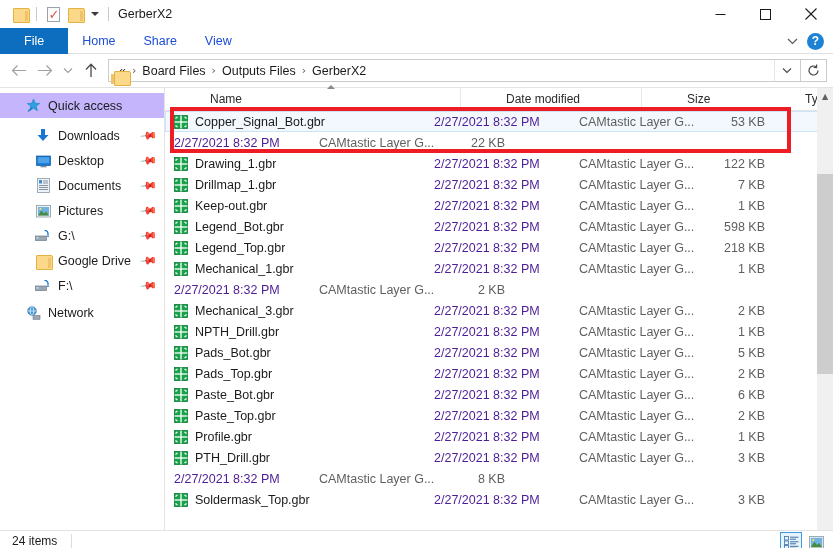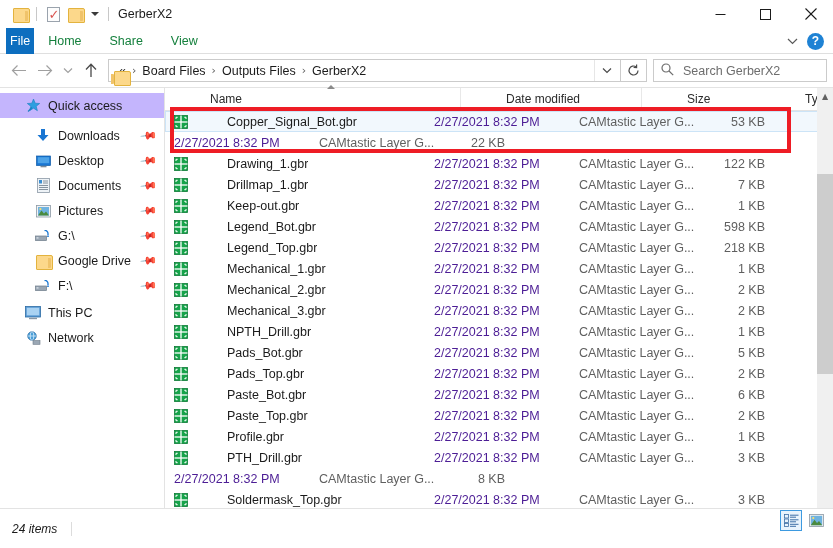--- a/index.html
+++ b/index.html
@@ -86,25 +86,25 @@
   
   .ribbon {
     height: 26px; flex: 0 0 auto;
     display: flex; align-items: stretch;
     background: #ffffff;
     border-bottom: 1px solid #dfdfdf;
     position: relative;
   }
   .tab {
     display: flex; align-items: center; justify-content: center;
-    font-size: 12.5px; color: #15803d;
+    font-size: 12.5px; color: #1d4ed8;
     padding: 0 14px; height: 26px;
   }
   .tab.file {
-    background: #0d6ebf; color: #ffffff; padding: 0 4px; margin-left: 6px;
+    background: #0d6ebf; color: #ffffff; padding: 0 24px;
   }
   .ribbon-right {
     position: absolute; right: 4px; top: 0; height: 26px;
     display: flex; align-items: center; gap: 5px;
   }
   .chev-btn {
     width: 20px; height: 22px; display:flex; align-items:center; justify-content:center;
   }
   .help-btn {
     width: 17px; height: 17px; border-radius: 50%;
@@ -247,21 +247,21 @@
     font-size: 12.5px; color: #1b1b1b;
   }
   .row.selected {
     background: #f2f8fd;
     outline: 1px solid #cce4f7;
     outline-offset: -1px;
   }
   .cell-name {
     width: 260px; flex: 0 0 260px;
     display: flex; align-items: flex-start;
-    padding-left: 9px; overflow: hidden; white-space: nowrap; gap: 32px;
+    padding-left: 9px; overflow: hidden; white-space: nowrap;
   }
   .cell-date {
     width: 145px; flex: 0 0 145px; padding-left: 9px;
     color: #4c1d95; white-space: nowrap; overflow: hidden;
   }
   .cell-type {
     width: 125px; flex: 0 0 125px; padding-left: 9px;
     color: #5f5f5f; white-space: nowrap; overflow: hidden;
   }
   .cell-size {
@@ -292,27 +292,26 @@
   
   .annot {
     position: absolute;
     border: 4px solid #ee1c25;
     pointer-events: none;
     z-index: 20;
   }
 
   
   .statusbar {
-    height: 40px; flex: 0 0 auto;
+    height: 18px; flex: 0 0 auto;
     border-top: 1px solid #e3e3e3;
     background: #ffffff;
-    display: flex; align-items: center;
+    display: flex; align-items: flex-end;
     padding-left: 12px;
     position: relative;
-    font-style: italic;
   }
   .status-txt { font-size: 12px; color: #1b1b1b; }
   .status-sep {
     width: 1px; height: 14px; background: #dcdcdc; margin-left: 14px;
   }
   .view-btns {
     position: absolute; right: 6px; top: 1px;
     display: flex; gap: 3px; align-items: center;
   }
   .view-btn {
@@ -423,29 +422,20 @@
       </span>
     </div>
 
     <div class="refresh-btn">
       <svg width="13" height="13" viewBox="0 0 13 13">
         <path d="M11 6.5 A4.5 4.5 0 1 1 9.2 2.9" fill="none" stroke="#4a4a4a" stroke-width="1.2"></path>
         <path d="M9.6 0.6 L9.6 3.6 L6.6 3.4" fill="none" stroke="#4a4a4a" stroke-width="1.2"></path>
       </svg>
     </div>
 
-    <div class="searchbox">
-      <span>
-        <svg width="13" height="13" viewBox="0 0 13 13">
-            <circle cx="5" cy="5" r="4" fill="none" stroke="#6d6d6d" stroke-width="1.2"></circle>
-            <line x1="8" y1="8" x2="12.2" y2="12.2" stroke="#6d6d6d" stroke-width="1.2"></line>
-          </svg>
-      </span>
-      <span class="search-ph">Search GerberX2</span>
-    </div>
   </div>
 
   <div class="body">
 
     <div class="sidebar">
       <div class="nav-item lvl0 sel">
         <span class="ni-ico">
           <svg width="15" height="15" viewBox="0 0 15 15">
             <path d="M7.5 1 L9.2 5.2 L13.7 5.5 L10.2 8.3 L11.4 12.7 L7.5 10.2 L3.6 12.7 L4.8 8.3 L1.3 5.5 L5.8 5.2 Z" fill="#2e9fe0" stroke="#1a7fc1" stroke-width="0.6"></path>
             <path d="M2 13.5 L6 9.5" stroke="#1a7fc1" stroke-width="1.1" fill="none"></path>
@@ -534,30 +524,20 @@
             <path d="M9.5 0.5 A3 3 0 0 1 13 3.5 L13 5" fill="none" stroke="#1976d2" stroke-width="1.3"></path>
             <circle cx="13" cy="6.2" r="0.9" fill="#1976d2"></circle>
           </svg>
         </span>
         <span class="ni-lbl">F:\</span>
         <span class="pin">📌</span>
       </div>
 
       <div class="nav-gap"></div>
 
-      <div class="nav-item lvl0">
-        <span class="ni-ico">
-          <svg width="16" height="14" viewBox="0 0 16 14">
-            <rect x="0.5" y="0.5" width="15" height="10.5" fill="#5b9bd5" stroke="#2c6ca3" stroke-width="0.8"></rect>
-            <rect x="1.8" y="1.8" width="12.4" height="7.5" fill="#a9d2f2"></rect>
-            <rect x="4" y="11.8" width="8" height="1.4" fill="#8a98a5"></rect>
-          </svg>
-        </span>
-        <span class="ni-lbl">This PC</span>
-      </div>
 
       <div class="nav-item lvl0">
         <span class="ni-ico">
           <svg width="16" height="14" viewBox="0 0 16 14">
             <circle cx="7" cy="5" r="4.3" fill="#4a9fd8" stroke="#2c6ca3" stroke-width="0.7"></circle>
             <ellipse cx="7" cy="5" rx="1.8" ry="4.3" fill="none" stroke="#e8f4fd" stroke-width="0.7"></ellipse>
             <line x1="2.7" y1="5" x2="11.3" y2="5" stroke="#e8f4fd" stroke-width="0.7"></line>
             <rect x="8" y="9.5" width="7" height="3.8" fill="#9aa7b4" stroke="#6b7a88" stroke-width="0.6"></rect>
           </svg>
         </span>
@@ -702,32 +682,20 @@
                   <path d="M2 11.7 L2 10 M2 11.7 L3.7 11.7" stroke="#ffffff" stroke-width="1" fill="none"></path>
                   <path d="M12 11.7 L12 10 M12 11.7 L10.3 11.7" stroke="#ffffff" stroke-width="1" fill="none"></path>
                 </svg></span>
               <span class="fname">Mechanical_1.gbr</span>
             </div>
             <div class="cell-date">2/27/2021 8:32 PM</div>
             <div class="cell-type">CAMtastic Layer G...</div>
             <div class="cell-size">1 KB</div>
           </div>
           <div class="row">
-            <div class="cell-name">
-              <span class="gbr-ico"><svg width="14" height="14" viewBox="0 0 14 14">
-                  <rect x="0.5" y="0.5" width="13" height="13" fill="#16a34a" stroke="#0d7a36" stroke-width="0.8"></rect>
-                  <line x1="7" y1="0.5" x2="7" y2="13.5" stroke="#ffffff" stroke-width="1.3"></line>
-                  <line x1="0.5" y1="7" x2="13.5" y2="7" stroke="#ffffff" stroke-width="1.3"></line>
-                  <path d="M2 2.3 L2 4 M2 2.3 L3.7 2.3" stroke="#ffffff" stroke-width="1" fill="none"></path>
-                  <path d="M12 2.3 L12 4 M12 2.3 L10.3 2.3" stroke="#ffffff" stroke-width="1" fill="none"></path>
-                  <path d="M2 11.7 L2 10 M2 11.7 L3.7 11.7" stroke="#ffffff" stroke-width="1" fill="none"></path>
-                  <path d="M12 11.7 L12 10 M12 11.7 L10.3 11.7" stroke="#ffffff" stroke-width="1" fill="none"></path>
-                </svg></span>
-              <span class="fname">Mechanical_2.gbr</span>
-            </div>
             <div class="cell-date">2/27/2021 8:32 PM</div>
             <div class="cell-type">CAMtastic Layer G...</div>
             <div class="cell-size">2 KB</div>
           </div>
           <div class="row">
             <div class="cell-name">
               <span class="gbr-ico"><svg width="14" height="14" viewBox="0 0 14 14">
                   <rect x="0.5" y="0.5" width="13" height="13" fill="#16a34a" stroke="#0d7a36" stroke-width="0.8"></rect>
                   <line x1="7" y1="0.5" x2="7" y2="13.5" stroke="#ffffff" stroke-width="1.3"></line>
                   <line x1="0.5" y1="7" x2="13.5" y2="7" stroke="#ffffff" stroke-width="1.3"></line>

